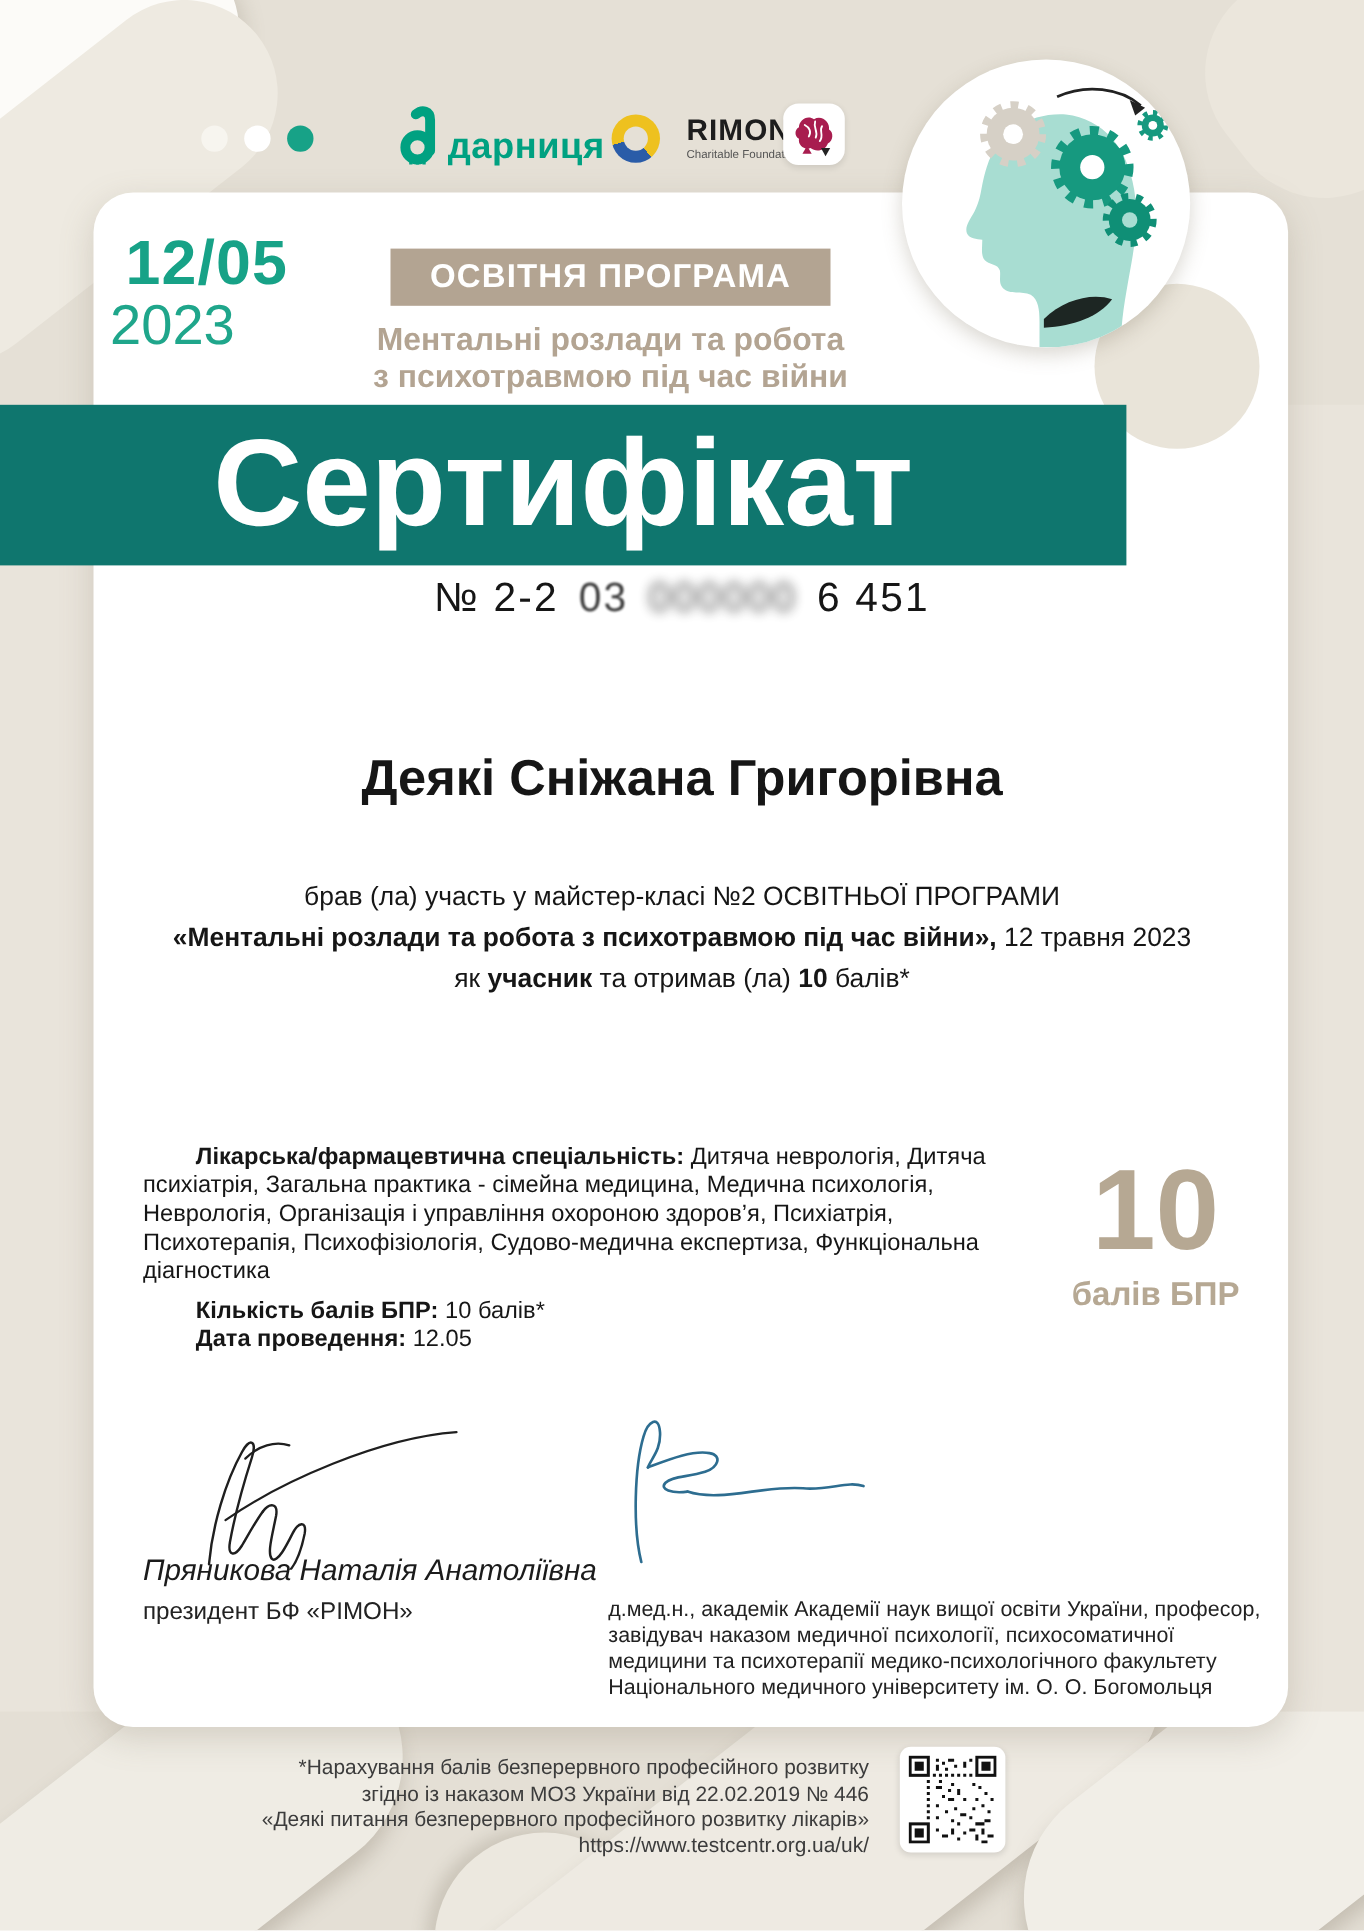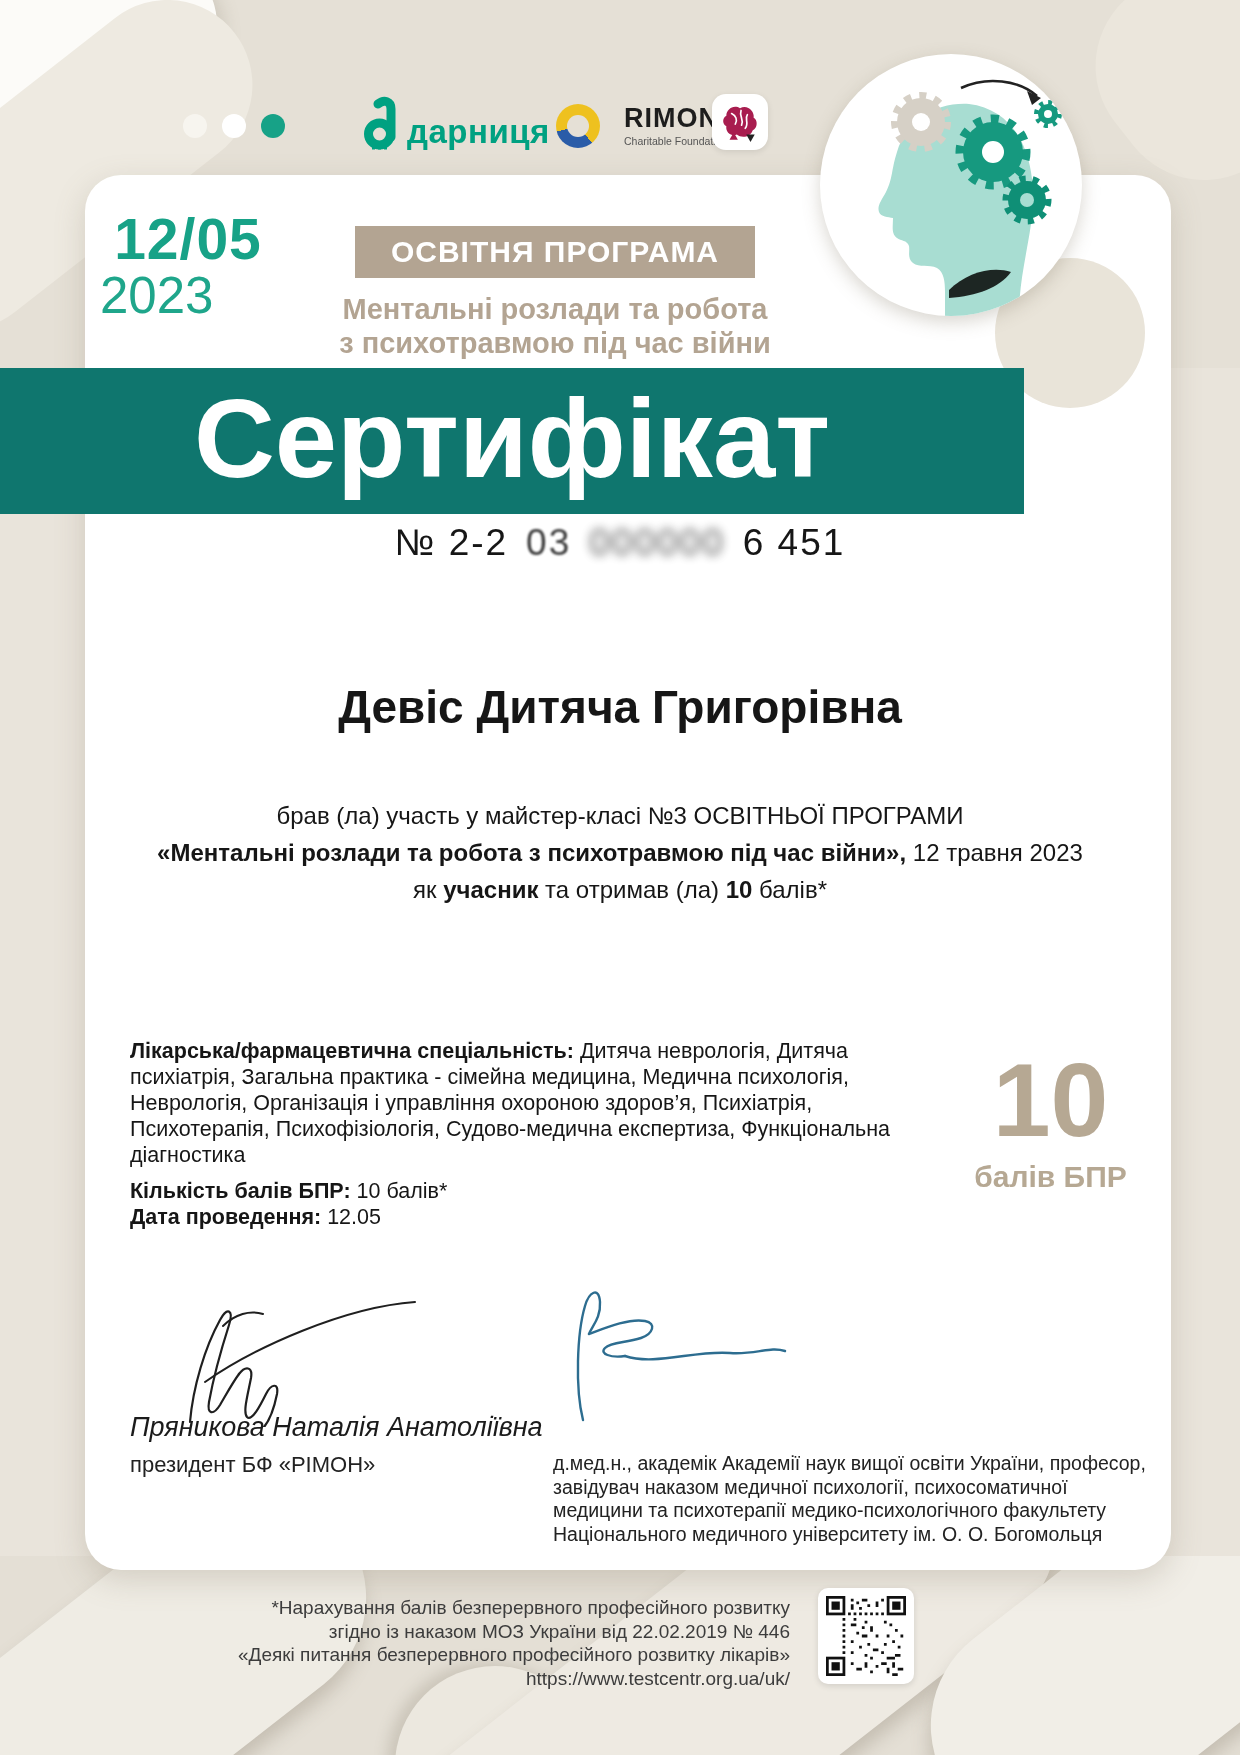--- a/index.html
+++ b/index.html
@@ -60,21 +60,21 @@
   .blur-sm{filter:blur(1.1px);opacity:.85;}
   .blur-lg{filter:blur(5px);opacity:.7;}
   .confirm{left:0;top:594px;width:1240px;text-align:center;font-size:25px;z-index:5;}
   .recipient{left:0;top:680px;width:1240px;text-align:center;font-size:46px;font-weight:700;z-index:5;}
   .participation{left:0;top:797px;width:1240px;text-align:center;font-size:24px;line-height:37px;z-index:5;}
   .participation b{font-weight:700;}
 
   .details{left:130px;top:1038px;width:792px;font-size:21.5px;line-height:26px;z-index:5;}
   .details p{margin:0;}
   .details p.gap{margin-top:10px;}
-  .details b{font-weight:700;}
+  .details b{font-weight:700;margin-left:48px;}
 
   .score{left:928px;top:1048px;width:245px;text-align:center;color:#b6a893;z-index:5;}
   .score-value{font-size:104px;font-weight:700;line-height:1;}
   .score-caption{font-size:30px;font-weight:700;margin-top:8px;}
 
   
   .sig{z-index:5;}
   .sign-name{font-size:27px;font-style:italic;color:#1b1b1b;z-index:5;}
   .sign-sub{font-size:22px;color:#222;z-index:5;}
   .sign-titles{font-size:19.5px;line-height:23.5px;color:#222;white-space:nowrap;z-index:5;}
@@ -183,24 +183,24 @@
   </div>
 
   <div class="abs green-band">
     <div class="title">Сертифікат</div>
   </div>
 
   <div class="abs cert-number">
     <span>№ 2-2</span><span class="blur-sm">03</span><span class="blur-lg">000000</span><span>6 451</span>
   </div>
 
-  <div class="abs recipient">Девіс Дитяча Григорівна</div>
+  <div class="abs recipient">Деякі Сніжана Григорівна</div>
 
   <div class="abs participation">
-    <div>брав (ла) участь у майстер-класі №3 ОСВІТНЬОЇ ПРОГРАМИ</div>
+    <div>брав (ла) участь у майстер-класі №2 ОСВІТНЬОЇ ПРОГРАМИ</div>
     <div><b>«Ментальні розлади та робота з психотравмою під час війни»,</b><span> 12 травня 2023</span></div>
     <div><span>як </span><b>учасник</b><span> та отримав (ла) </span><b>10</b><span> балів*</span></div>
   </div>
 
   <div class="abs details">
     <p><b>Лікарська/фармацевтична спеціальність:</b><span> Дитяча неврологія, Дитяча психіатрія, Загальна практика - сімейна медицина, Медична психологія, Неврологія, Організація і управління охороною здоров’я, Психіатрія, Психотерапія, Психофізіологія, Судово-медична експертиза, Функціональна діагностика</span></p>
     <p class="gap"><b>Кількість балів БПР:</b><span> 10 балів*</span></p>
     <p><b>Дата проведення:</b><span> 12.05</span></p>
   </div>
 

